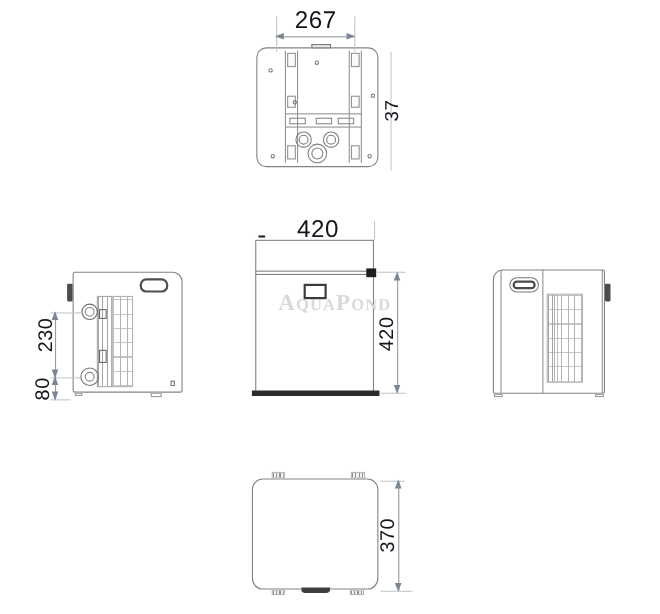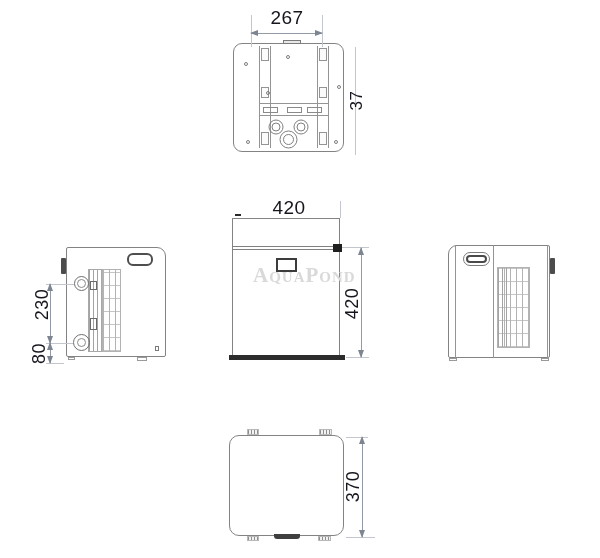--- a/index.html
+++ b/index.html
@@ -3,21 +3,21 @@
 <meta charset="utf-8">
 <style>
   html,body{margin:0;padding:0;background:#fff;}
   #canvas{position:relative;width:600px;height:558px;background:#ffffff;overflow:hidden;
           font-family:"Liberation Sans",sans-serif;}
   .grp{position:absolute;left:0;top:0;width:0;height:0;overflow:visible;}
   .abs{position:absolute;}
   .body{position:absolute;border:1px solid #838383;background:#fff;box-sizing:border-box;}
   .ln{position:absolute;background:#949494;}
   .ext{position:absolute;background:#c3c7cd;}
-  .t{position:absolute;font-size:19px;color:#15151d;text-align:center;line-height:19px;
+  .t{position:absolute;font-size:22px;color:#15151d;text-align:center;line-height:19px;
      letter-spacing:0.5px;white-space:nowrap;}
   .rot{transform:rotate(-90deg);}
   .dim-v{position:absolute;width:1px;background:#929aa6;}
   .dim-v::before{content:"";position:absolute;top:-1px;left:-3px;
      border-left:3px solid transparent;border-right:3px solid transparent;
      border-bottom:8px solid #7d8591;}
   .dim-v::after{content:"";position:absolute;bottom:-1px;left:-3px;
      border-left:3px solid transparent;border-right:3px solid transparent;
      border-top:8px solid #7d8591;}
   .dim-h{position:absolute;height:1px;background:#929aa6;}

